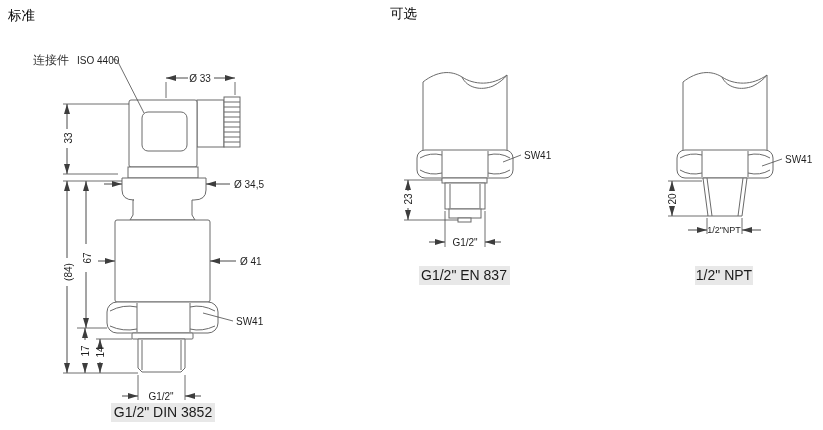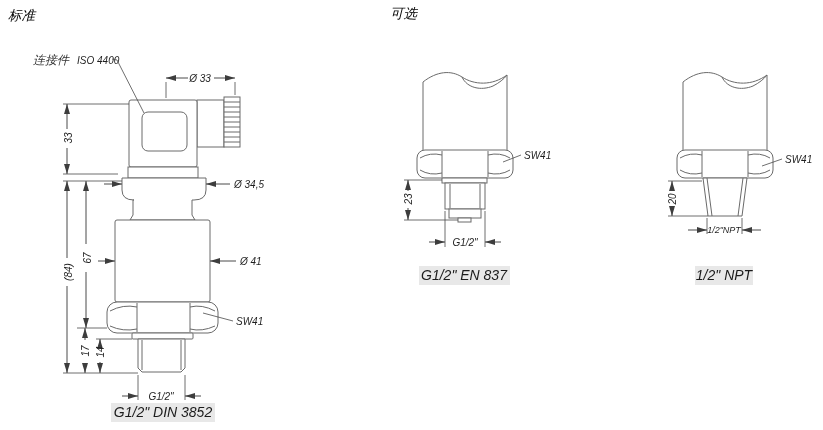--- a/index.html
+++ b/index.html
@@ -1,16 +1,16 @@
 <!DOCTYPE html>
 <html><head>
 <meta charset="utf-8">
 <style>
   html,body{margin:0;padding:0;background:#ffffff;}
-  #stage{position:relative;width:823px;height:430px;background:#ffffff;overflow:hidden;font-style:italic;}
+  #stage{position:relative;width:823px;height:430px;background:#ffffff;overflow:hidden;}
   svg{display:block;}
   .part{fill:#ffffff;stroke:#6a6a6a;stroke-width:1;}
   .pline{fill:none;stroke:#6a6a6a;stroke-width:1;}
   .dim{fill:none;stroke:#4a4a4a;stroke-width:1;}
   .ext{fill:none;stroke:#4a4a4a;stroke-width:0.8;}
   text{font-family:"Liberation Sans","DejaVu Sans",sans-serif;fill:#1f1f1f;}
   .lbl{font-size:10px;}
   .lbl-sm{font-size:9px;}
   .cap{font-size:14px;fill:#1b1b1b;}
   .hdr{font-size:13.5px;fill:#000000;}

